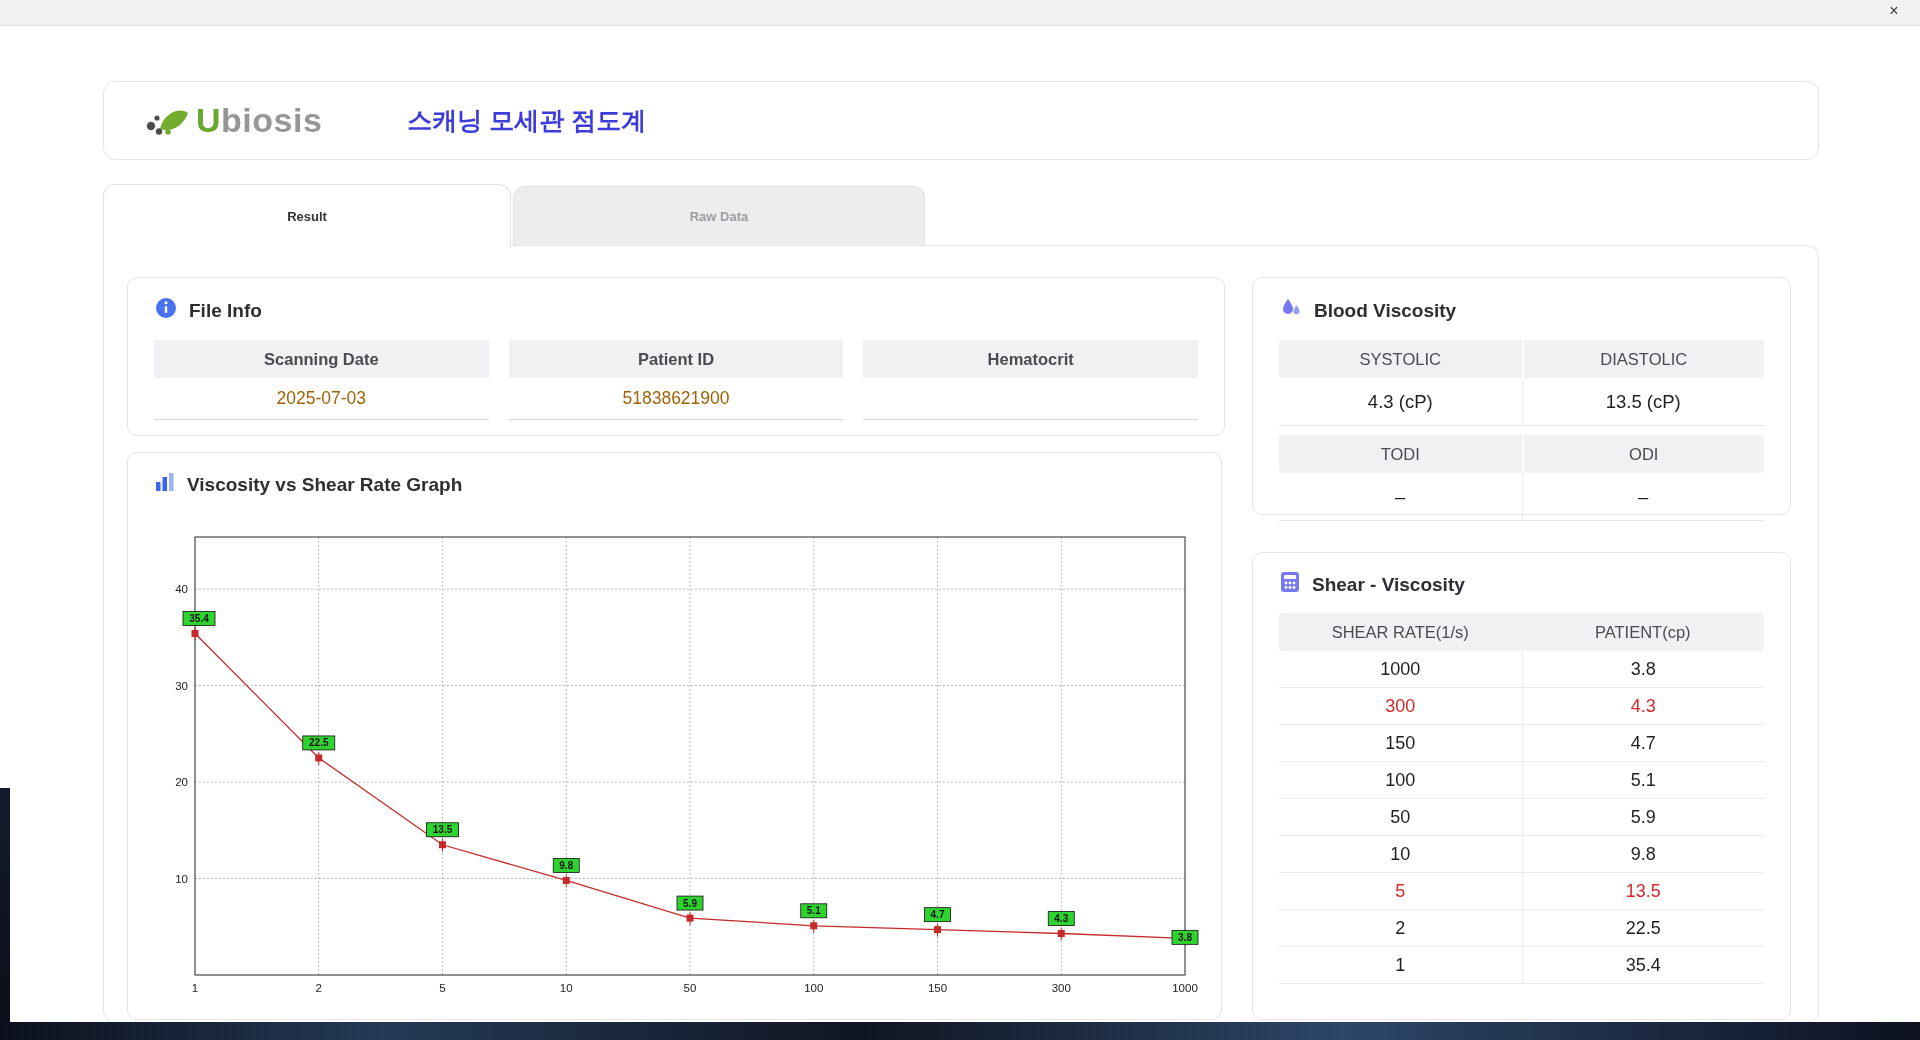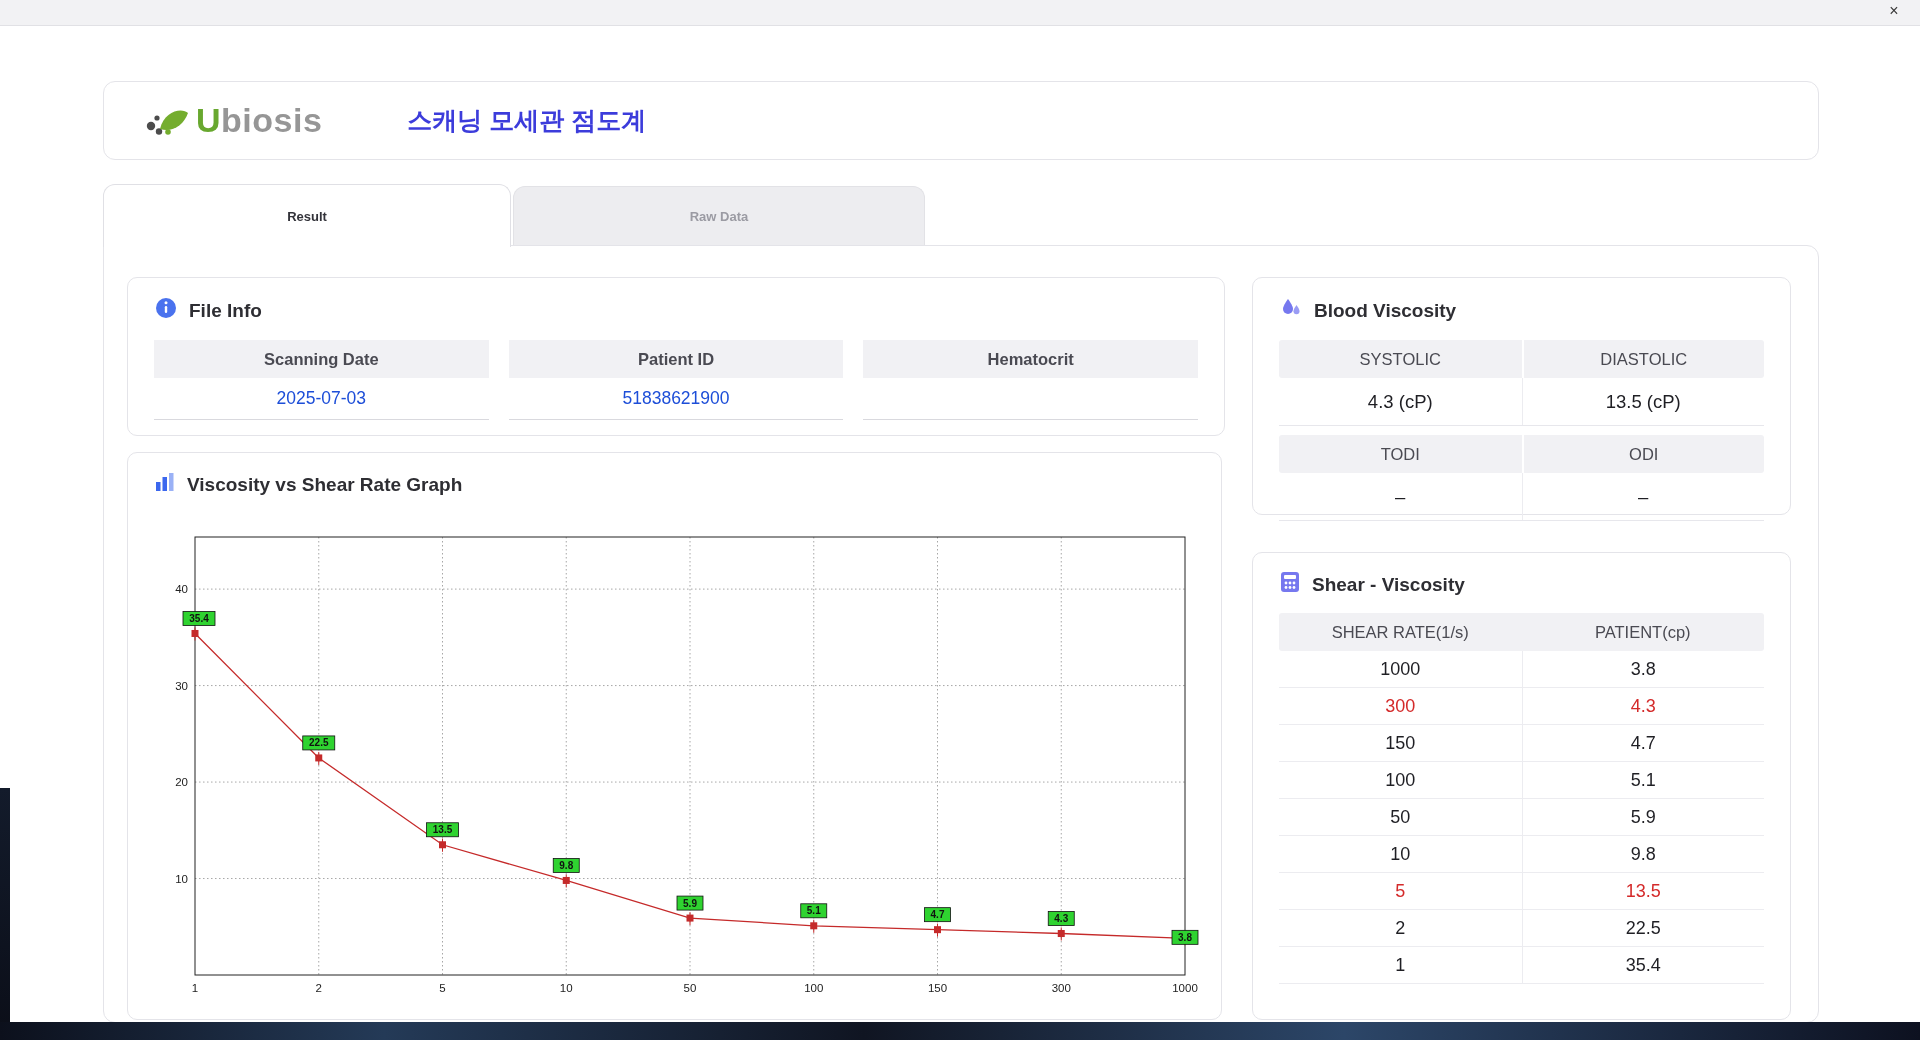--- a/index.html
+++ b/index.html
@@ -72,21 +72,21 @@
   #file-info-card { left:23px; top:31px; width:1098px; height:159px; border-radius:10px; }
   .fi-cols { display:flex; gap:20px; margin:15px 26px 0 26px; }
   .fi-col { flex:1; }
   .fi-head {
     height:38px; background:#f1f1f4; border-radius:0;
     display:flex; align-items:center; justify-content:center;
     font-size:16.5px; color:#4a4a52;font-weight:bold;
   }
   .fi-val {
     height:42px; display:flex; align-items:center; justify-content:center;
-    font-size:17.5px; color:#1d4ed8; border-bottom:1px solid #d9d9de;
+    font-size:17.5px; color:#a16207; border-bottom:1px solid #d9d9de;
   }
 
   
   #graph-card { left:23px; top:206px; width:1095px; height:568px; border-radius:10px; }
   #viscosity-chart { position:absolute; left:30px; top:64px; }
 
   
   #blood-card { left:1148px; top:31px; width:539px; height:238px; border-radius:10px; }
   .bv-grid { margin:15px 26px 0 26px; }
   .bv-head {

